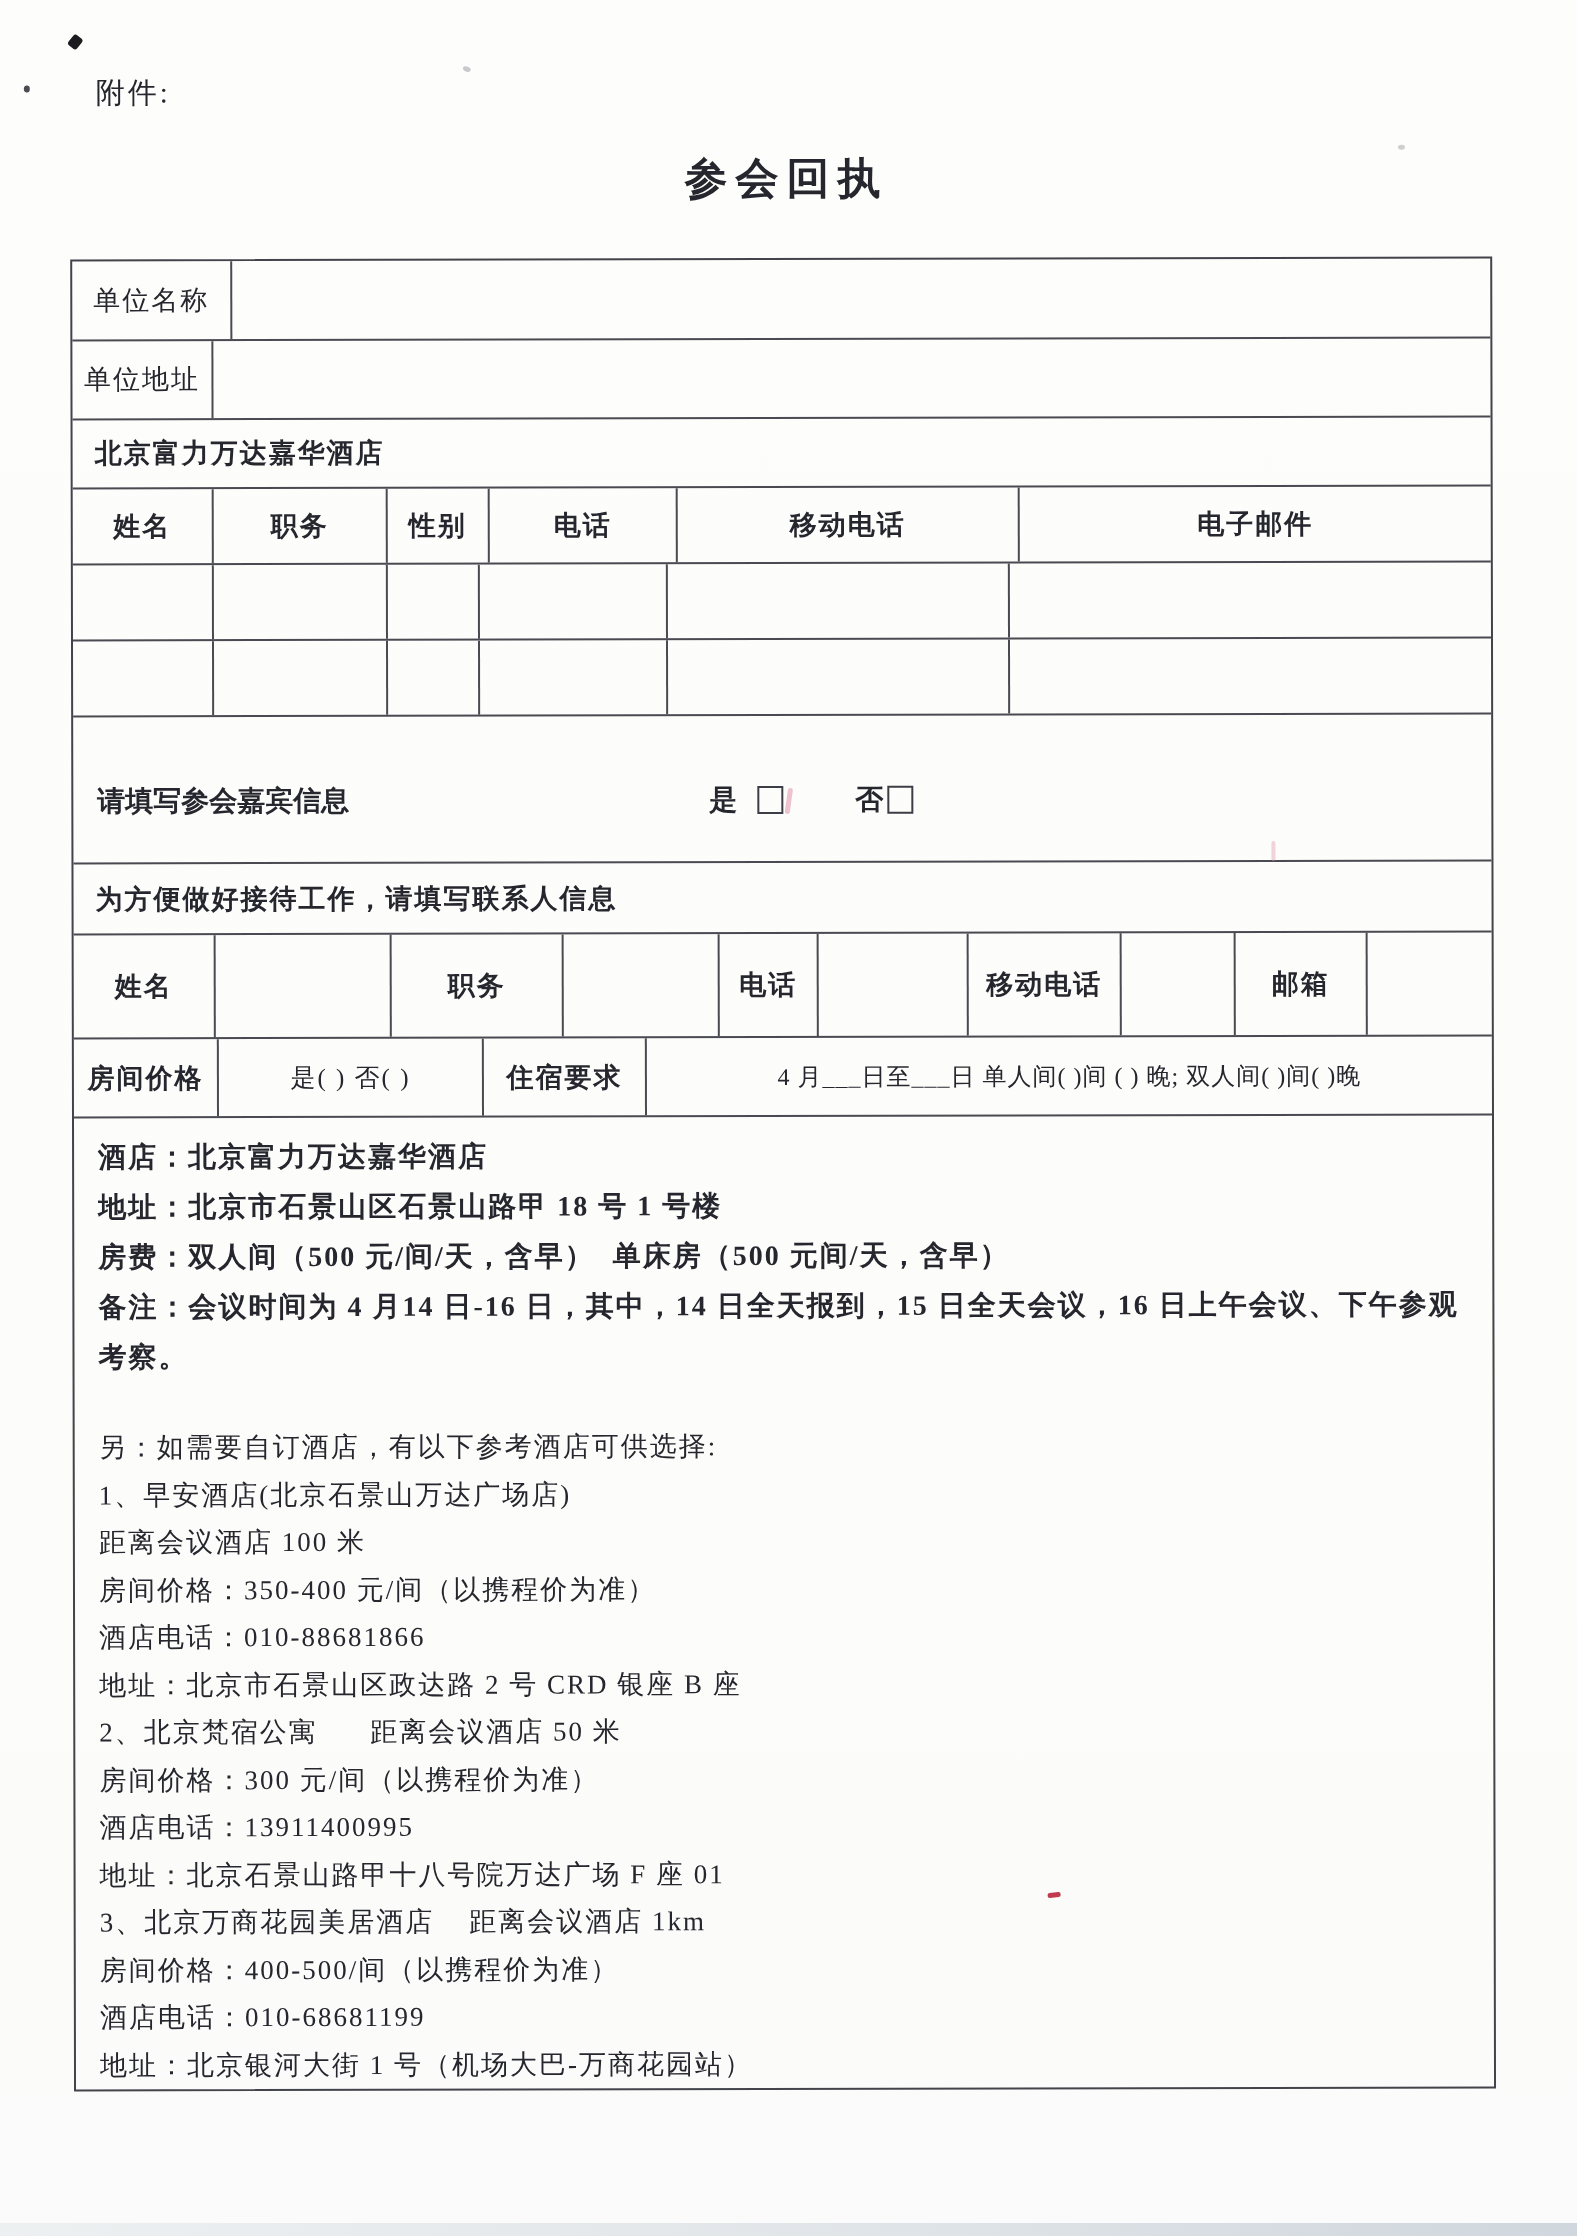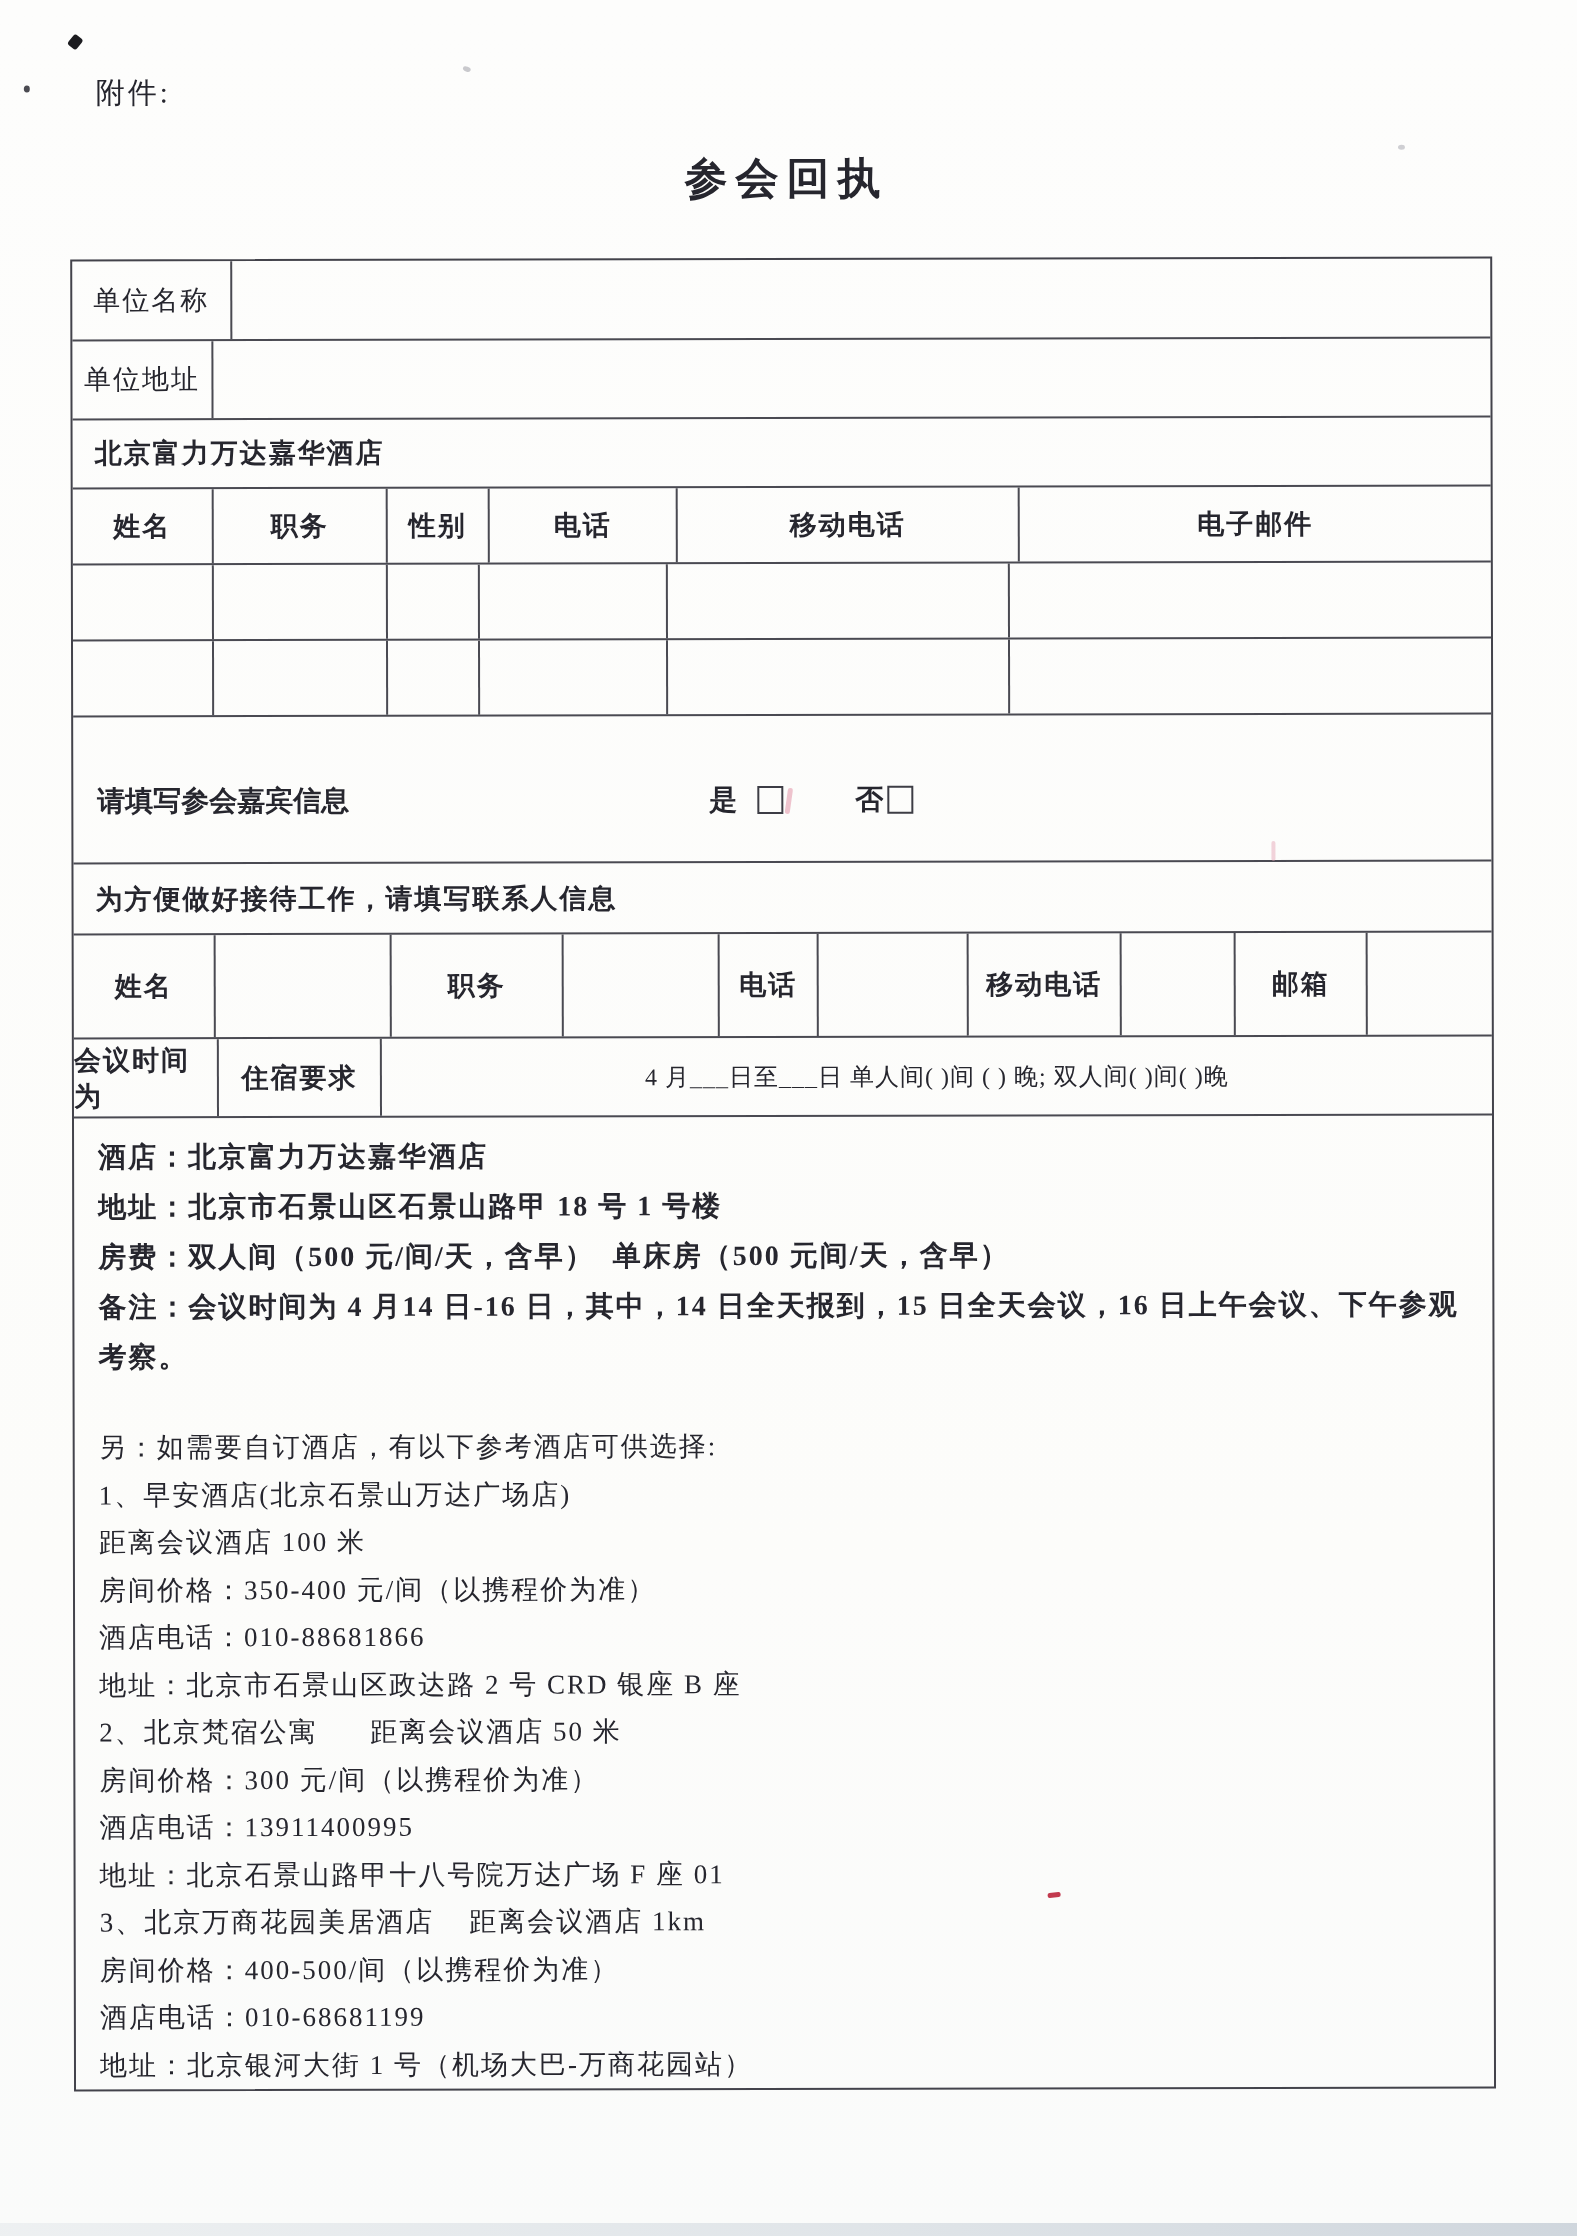--- a/index.html
+++ b/index.html
@@ -152,21 +152,22 @@
         <div class="cell" style="width:156px;"></div>
         <div class="cell center bold" style="width:99px;">电话</div>
         <div class="cell" style="width:150px;"></div>
         <div class="cell center bold" style="width:153px;">移动电话</div>
         <div class="cell" style="width:114px;"></div>
         <div class="cell center bold" style="width:132px;">邮箱</div>
         <div class="cell fill"></div>
       </div>
 
       <div class="row" style="height:85px;">
-        <div class="cell center bold" style="width:145px;">会议时间为</div>
+        <div class="cell center bold" style="width:145px;">房间价格</div>
+        <div class="cell center" style="width:265px;font-size:25px;">是( ) 否( )</div>
         <div class="cell center bold" style="width:163px;">住宿要求</div>
         <div class="cell center fill" style="font-size:24px;letter-spacing:1px;">4 月___日至___日  单人间( )间 ( ) 晚; 双人间( )间( )晚</div>
       </div>
 
       <div class="row" style="flex:1;">
         <div class="cell fill big-cell">
           <div>
             <div class="hotel-line">酒店：北京富力万达嘉华酒店</div>
             <div class="hotel-line">地址：北京市石景山区石景山路甲 18 号 1 号楼</div>
             <div class="hotel-line">房费：双人间（500 元/间/天，含早）  单床房（500 元间/天，含早）</div>

